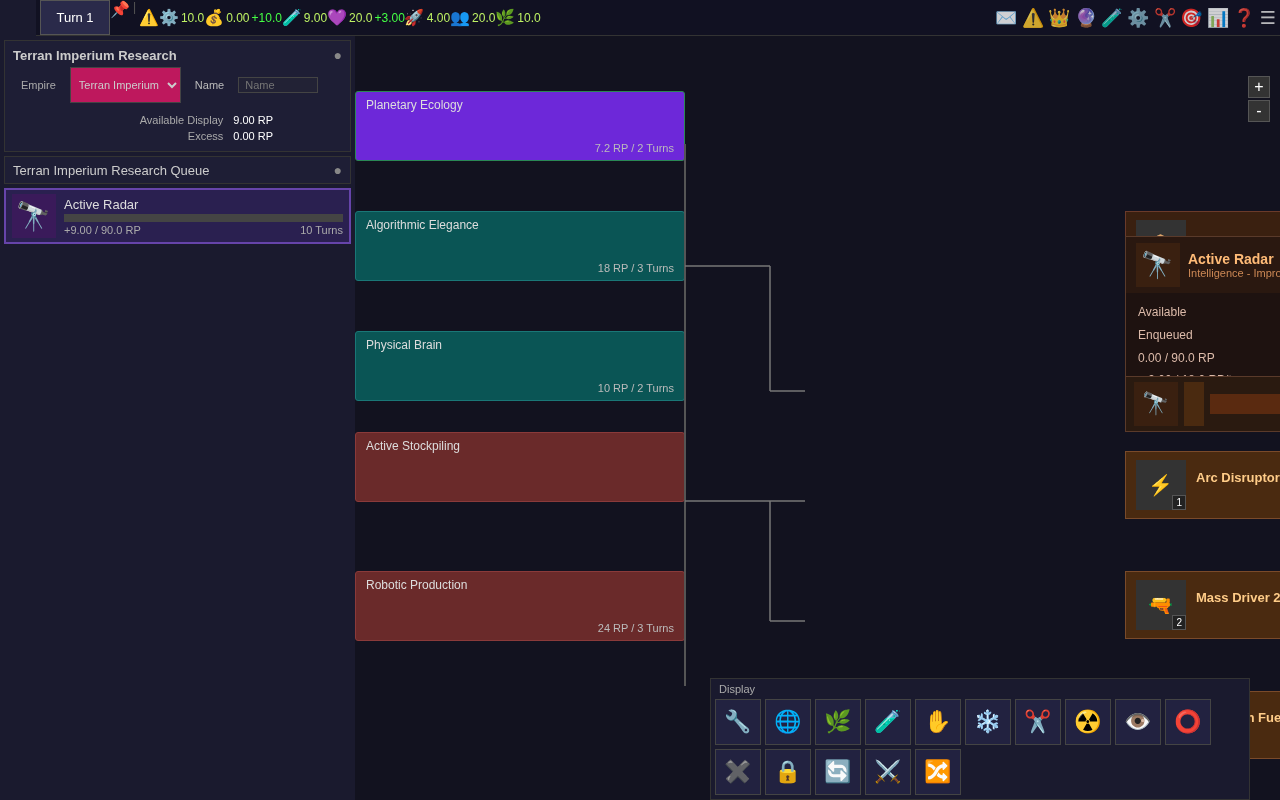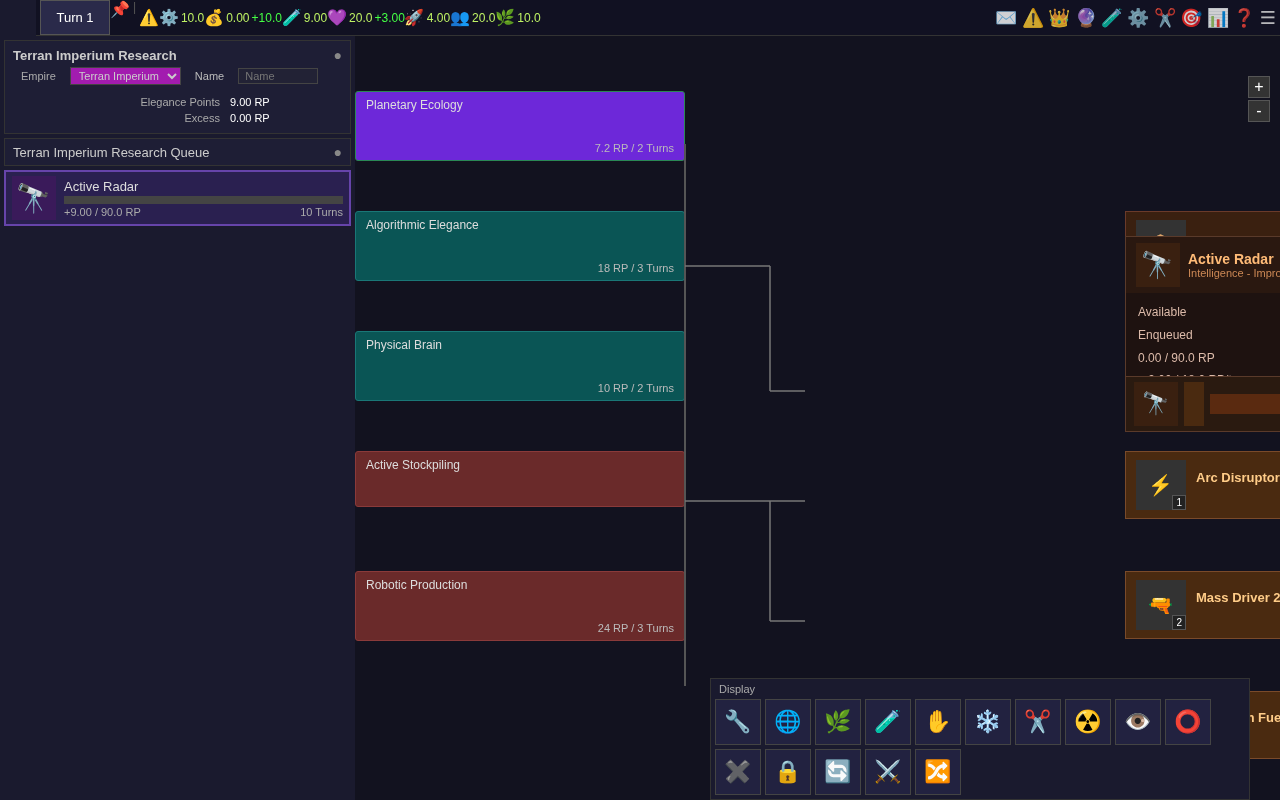--- a/index.html
+++ b/index.html
@@ -340,24 +340,24 @@
     #empire-row {
       padding: 4px 8px;
       display: flex;
       align-items: center;
       gap: 14px;
       font-size: 11px;
       color: #bbb;
     }
     .empire-label { color: #aaa; }
     .empire-select {
-      background: #a21caf;
+      background: #be185d;
       border: 1px solid #444;
       color: #ccc;
-      padding: 1px 4px;
+      padding: 10px 4px;
       font-size: 11px;
     }
     .name-filter {
       background: #222235;
       border: 1px solid #444;
       color: #ccc;
       padding: 1px 6px;
       font-size: 11px;
       width: 80px;
     }
@@ -432,21 +432,21 @@
         <select class="empire-select">
           <option>Terran Imperium</option>
         </select>
         <span>Name</span>
         <input class="name-filter" type="text" placeholder="Name" style="">
       </div>
       <div class="research-info">
         <table>
           <tbody>
               <tr>
-            <td class="label">Elegance Points</td>
+            <td class="label">Available Display</td>
             <td class="value">9.00 RP</td>
           </tr>
           <tr>
             <td class="label">Excess</td>
             <td class="value">0.00 RP</td>
           </tr>
         </tbody>
           </table>
       </div>
     </div>
@@ -494,21 +494,21 @@
     <div class="tech-card tech-card-teal" style="left: 0; top: 175px; width: 330px; height: 70px;">
       <div class="tech-card-name">Algorithmic Elegance</div>
       <div class="tech-card-rp">18 RP / 3 Turns</div>
     </div>
 
     <div class="tech-card tech-card-teal" style="left: 0; top: 295px; width: 330px; height: 70px;">
       <div class="tech-card-name">Physical Brain</div>
       <div class="tech-card-rp">10 RP / 2 Turns</div>
     </div>
 
-    <div class="tech-card tech-card-red" style="left: 0; top: 415px; width: 330px; height: 56px;">
+    <div class="tech-card tech-card-red" style="left: 0; top: 396px; width: 330px; height: 70px;">
       <div class="tech-card-name">Active Stockpiling</div>
     </div>
 
     <div class="tech-card tech-card-red" style="left: 0; top: 535px; width: 330px; height: 70px;">
       <div class="tech-card-name">Robotic Production</div>
       <div class="tech-card-rp">24 RP / 3 Turns</div>
     </div>
 
     <div id="generic-supplies-card">
       <div class="right-card-icon">

